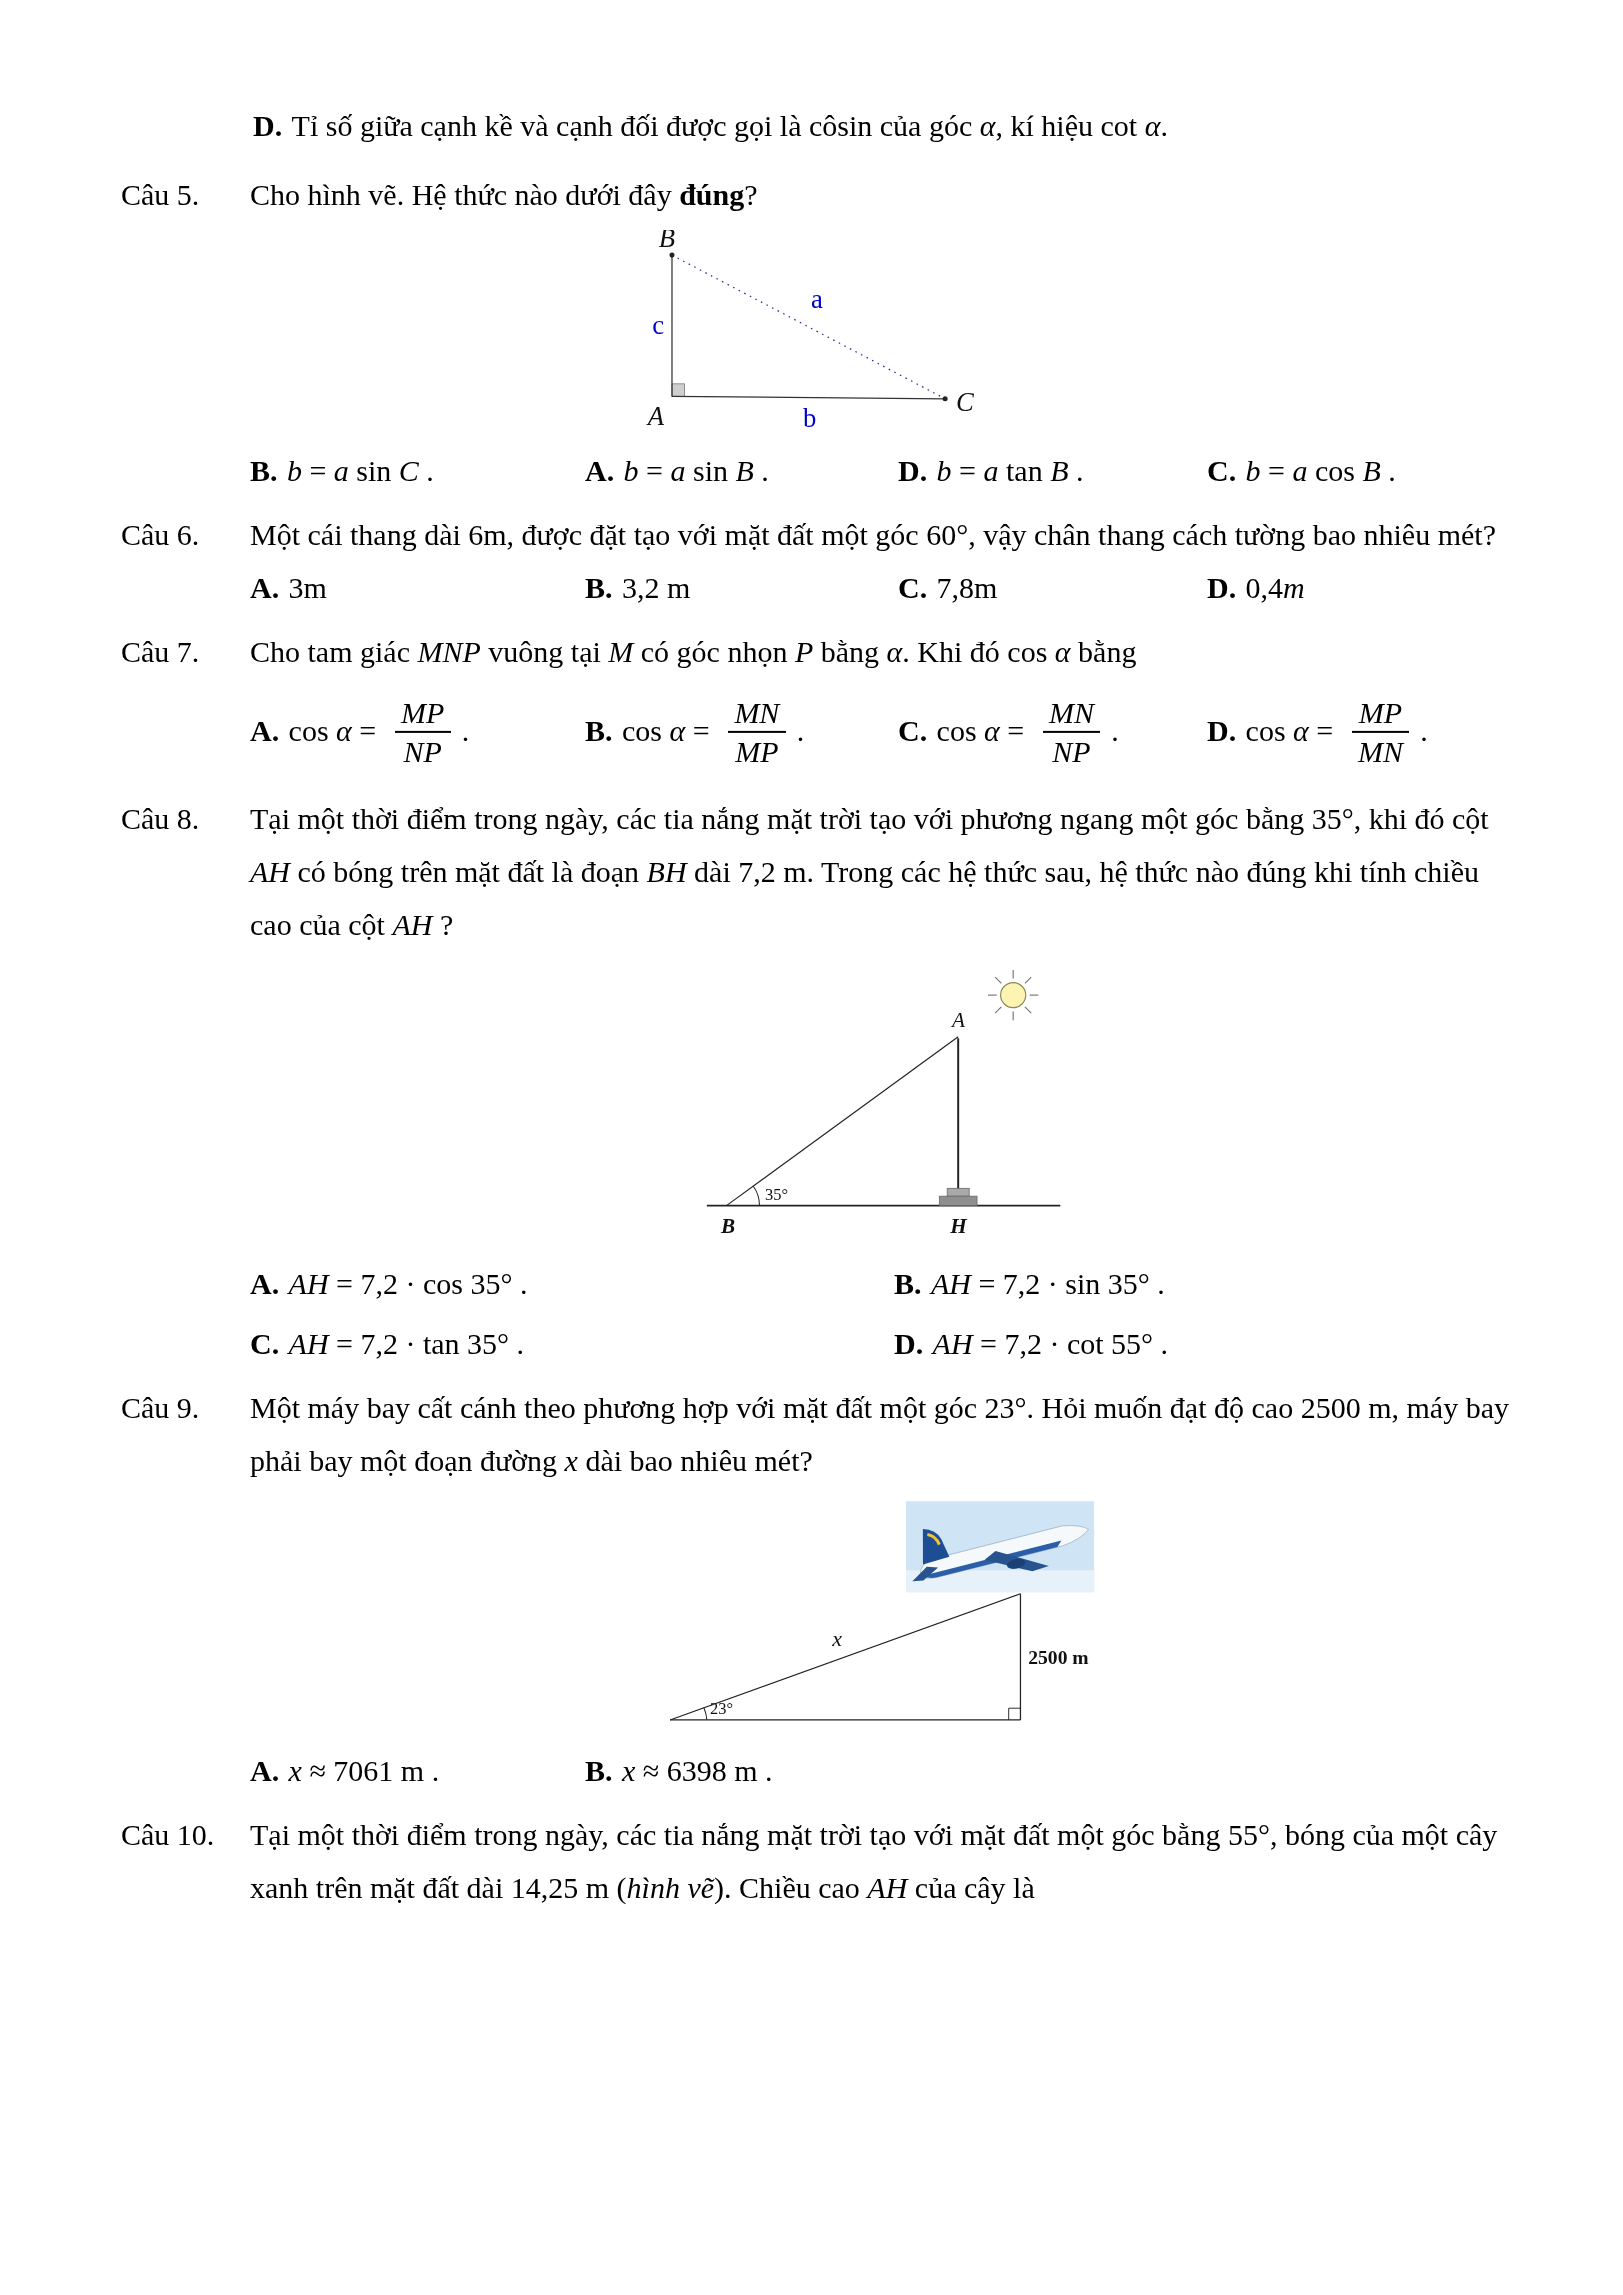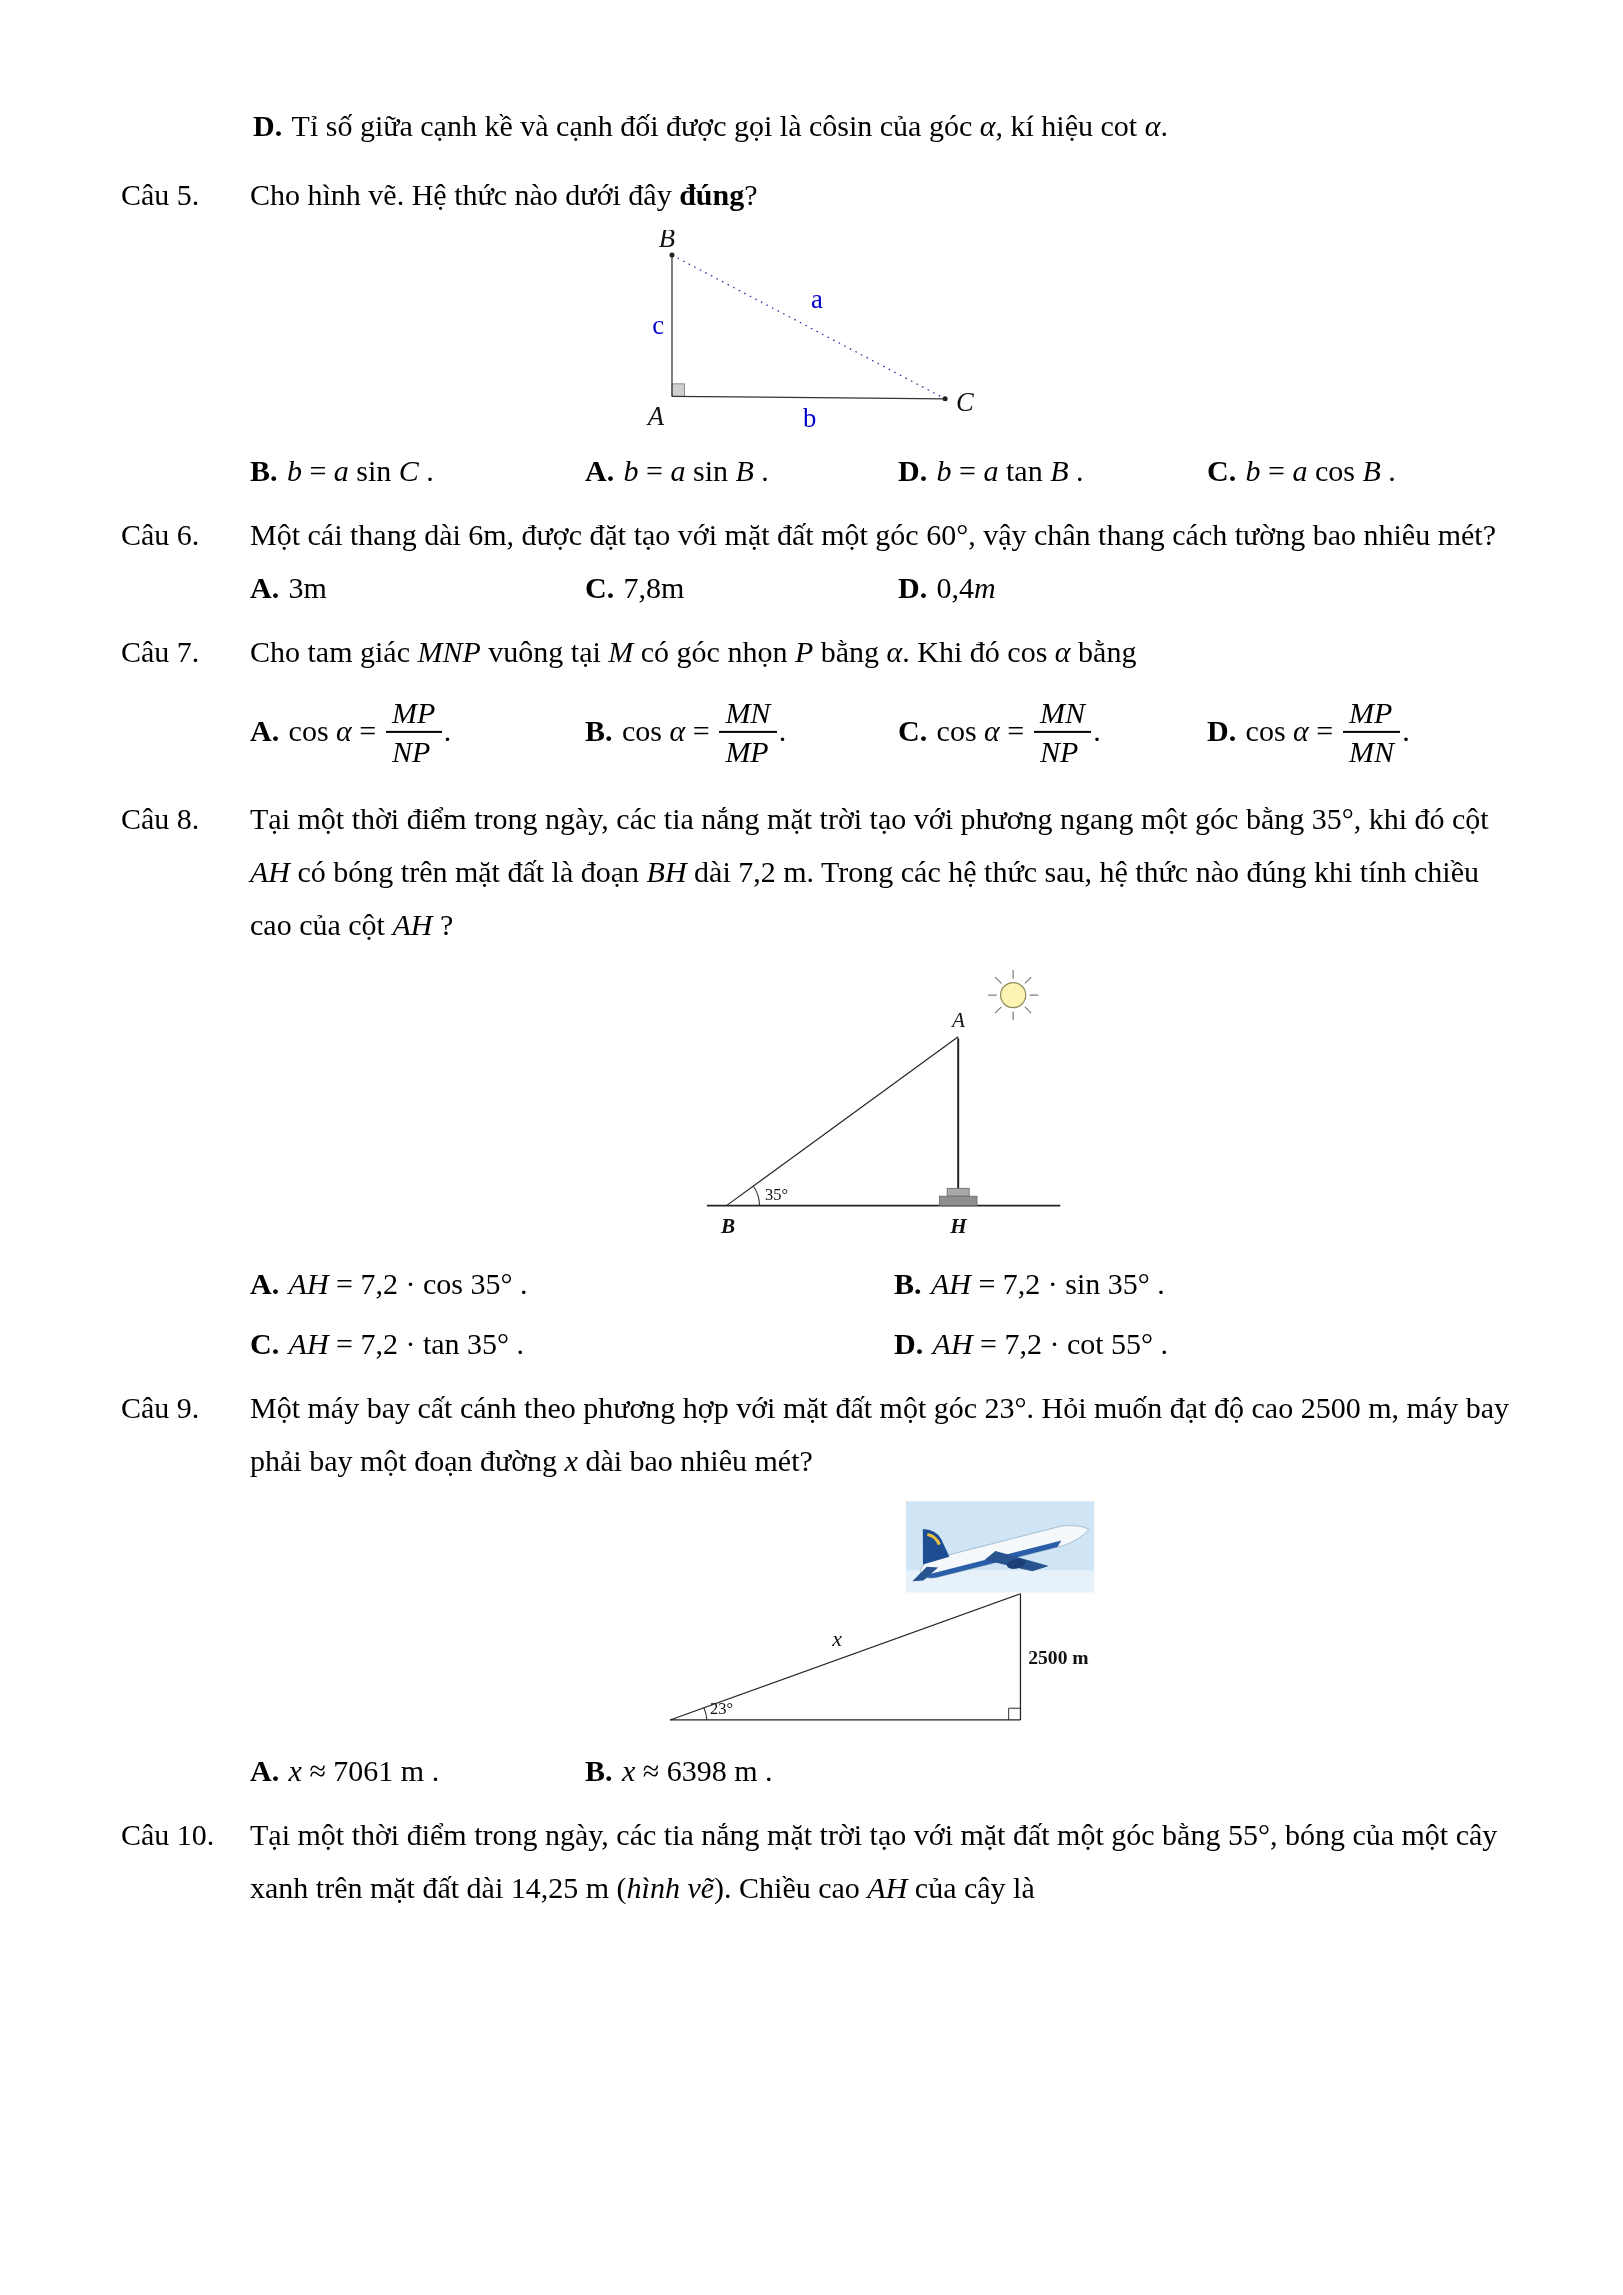--- a/index.html
+++ b/index.html
@@ -12,21 +12,21 @@
   .bd{font-weight:700}
   .intro{padding-left:253px;margin-bottom:15.7px}
   .opt-letter{font-weight:700;margin-right:9.4px}
   .question{display:flex;margin-bottom:11px}
   .q-label{flex:none;width:129px;margin-left:121px;font-weight:400}
   .q-content{flex:1;max-width:1272px}
   .q-body{margin:0}
   .opts4{display:grid;grid-template-columns:335px 313px 309px 1fr;align-items:center}
   .opts2{display:grid;grid-template-columns:644px 1fr;row-gap:6.3px;align-items:center}
   .option{white-space:nowrap}
-  .frac{display:inline-block;vertical-align:middle;text-align:left;margin:0 2px;line-height:1.18;transform:translateY(-3.1px)}
+  .frac{display:inline-block;vertical-align:middle;text-align:center;margin:0 11px;line-height:1.18;transform:translateY(-3.1px)}
   .fnum{display:block;border-bottom:2px solid #000;padding:1.6px 6.3px 0.8px;font-style:italic}
   .fden{display:block;padding:0.8px 6.3px 0;font-style:italic}
   .opts-frac{margin-top:9.4px;min-height:93px}
   .diag5{margin:9.4px 0 6.3px 363px}
   .diag8{margin:11px 0 12.6px 449px}
   .diag9{margin:7.9px 0 6.3px 408px}
   .q8opts{margin-top:9.4px}
   svg{display:block}
   svg text{font-family:"Liberation Serif","DejaVu Serif",serif}
 </style>
@@ -67,20 +67,21 @@
       </div>
     </div>
   </div>
 
   <div class="question">
     <div class="q-label">Câu 6.</div>
     <div class="q-content">
       <p class="q-body"><span>Một cái thang dài 6m, được đặt tạo với mặt đất một góc </span><span>60°</span><span>, vậy chân thang cách tường bao nhiêu mét?</span></p>
       <div class="opts4">
         <span class="option"><span class="opt-letter">A.</span><span><span>3m</span></span></span>
+        <span class="option"><span class="opt-letter">B.</span><span><span>3,2 m</span></span></span>
         <span class="option"><span class="opt-letter">C.</span><span><span>7,8m</span></span></span>
         <span class="option"><span class="opt-letter">D.</span><span><span>0,4</span><span class="it">m</span></span></span>
       </div>
     </div>
   </div>
 
   <div class="question">
     <div class="q-label">Câu 7.</div>
     <div class="q-content">
       <p class="q-body"><span>Cho tam giác </span><span class="it">MNP</span><span> vuông tại </span><span class="it">M</span><span> có góc nhọn </span><span class="it">P</span><span> bằng </span><span class="it">α</span><span>. Khi đó cos </span><span class="it">α</span><span> bằng</span></p>

